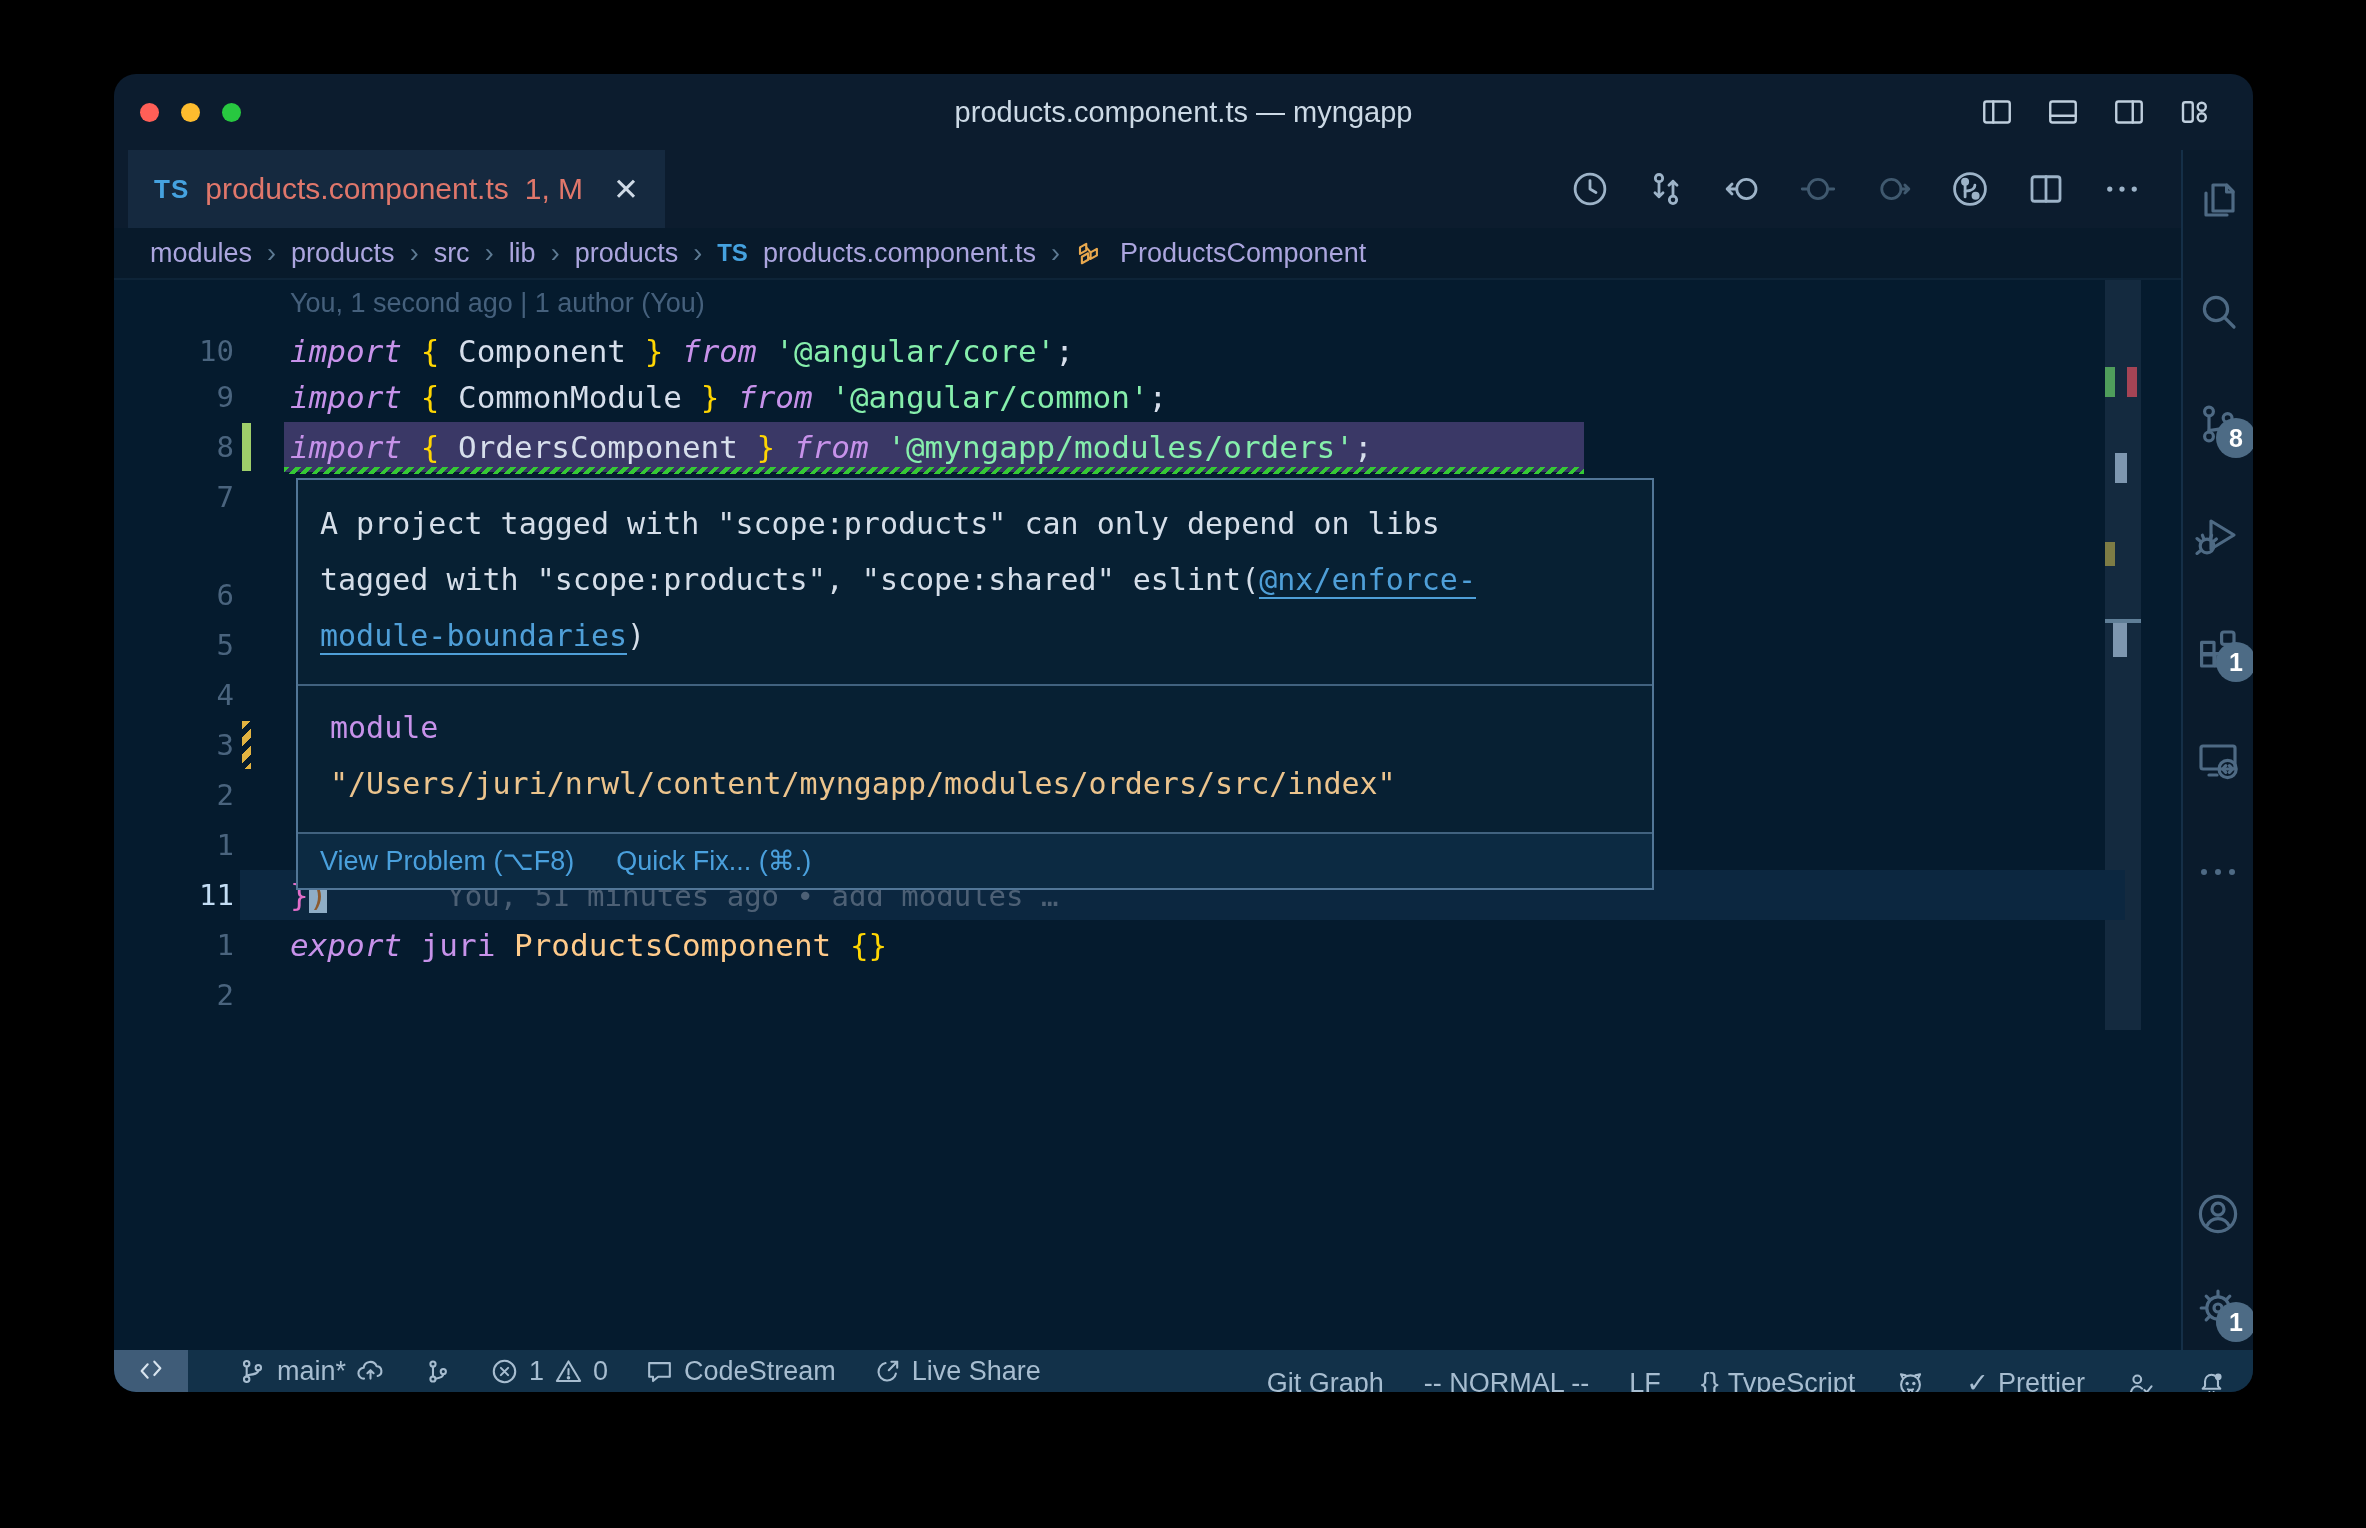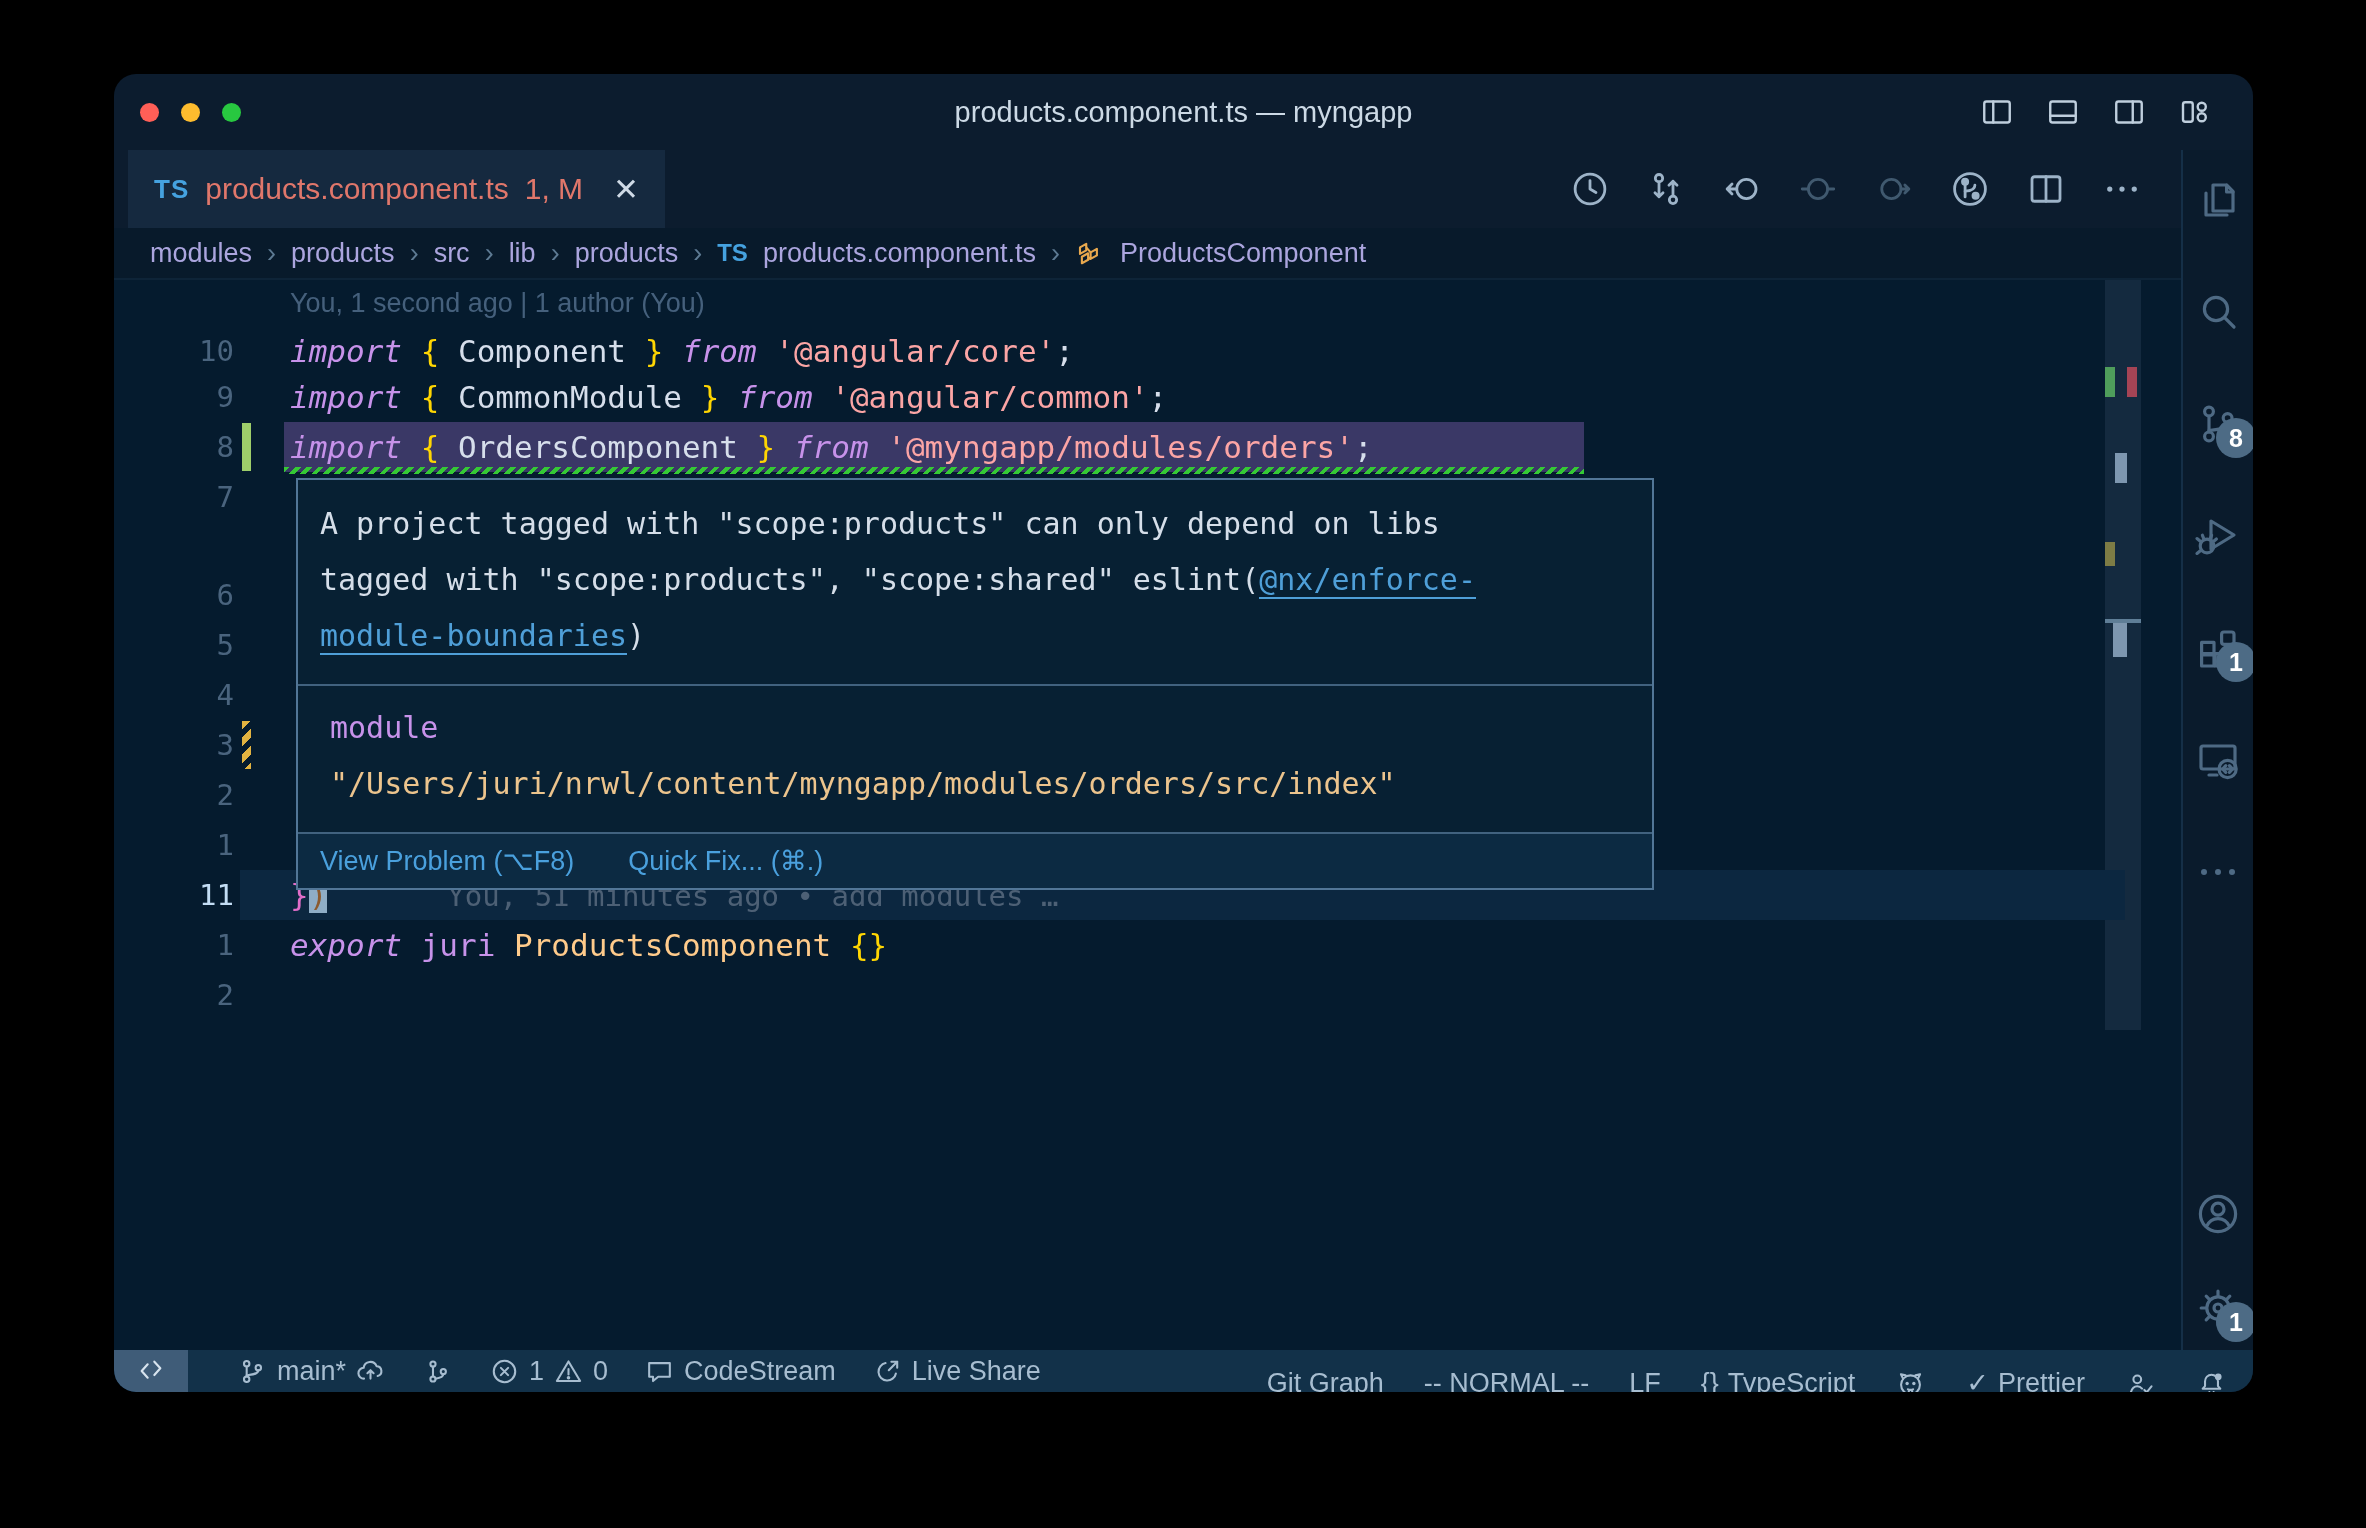--- a/index.html
+++ b/index.html
@@ -54,35 +54,35 @@
   .gitbar { position:absolute; left:128px; width:9px; top:1px; bottom:1px; }
   .gitbar.added { background:#9ece6a; }
   .gitbar.modified { background:repeating-linear-gradient(135deg,#e2b341 0 6px,rgba(0,0,0,0) 6px 12px); }
   .inline-blame { color:#4d6075; margin-left:120px; font-size:29px; }
   
   .kw  { color:#c792ea; font-style:italic; }
   .kw2 { color:#c792ea; }
   .by  { color:#ffd602; }
   .bb  { color:#82aaff; }
   .id  { color:#d6deeb; }
-  .str { color:#fca5a5; }
+  .str { color:#86efac; }
   .pn  { color:#d6deeb; }
   .cls { color:#ffcb8b; }
   .bp  { color:#e26ec9; }
   .curs{ background:#8fadc6; color:#8c5a2e; }
 
   
   .hover { position:absolute; left:182px; top:198px; width:1358px; z-index:5;
            background:#07203394; background:#072033; border:2px solid #527697; }
   .hover-msg { padding:16px 22px 20px; color:#d5dee9; font-size:30px; line-height:56px; border-bottom:2px solid #41627f; }
   .hover-link { color:#4f9fd8; border-bottom:2px solid #4f9fd8; }
   .hover-module { padding:14px 32px 20px; font-size:30px; line-height:56px; border-bottom:2px solid #41627f; }
   .hover-module .kw2 { font-style:normal; }
   .hover-module .path { color:#ecc48d; }
-  .hover-actions { height:54px; background:#0c2a42; display:flex; align-items:center; gap:54px; padding-left:22px;
+  .hover-actions { height:54px; background:#0c2a42; display:flex; align-items:center; gap:42px; padding-left:22px;
                    font-family:"Liberation Sans",sans-serif; font-size:27px; color:#4aa0dd; }
 
   
   .ruler { position:absolute; right:40px; top:0; width:36px; bottom:0; }
   .ruler .slider { position:absolute; left:0; width:36px; top:0; height:750px; background:rgba(120,150,175,0.13); }
   .mark { position:absolute; }
 
   
   .activitybar { width:72px; background:#0a1b2c; border-left:2px solid #152f47; display:flex; flex-direction:column;
                  align-items:center; padding-top:26px; gap:64px; flex:0 0 auto; }

